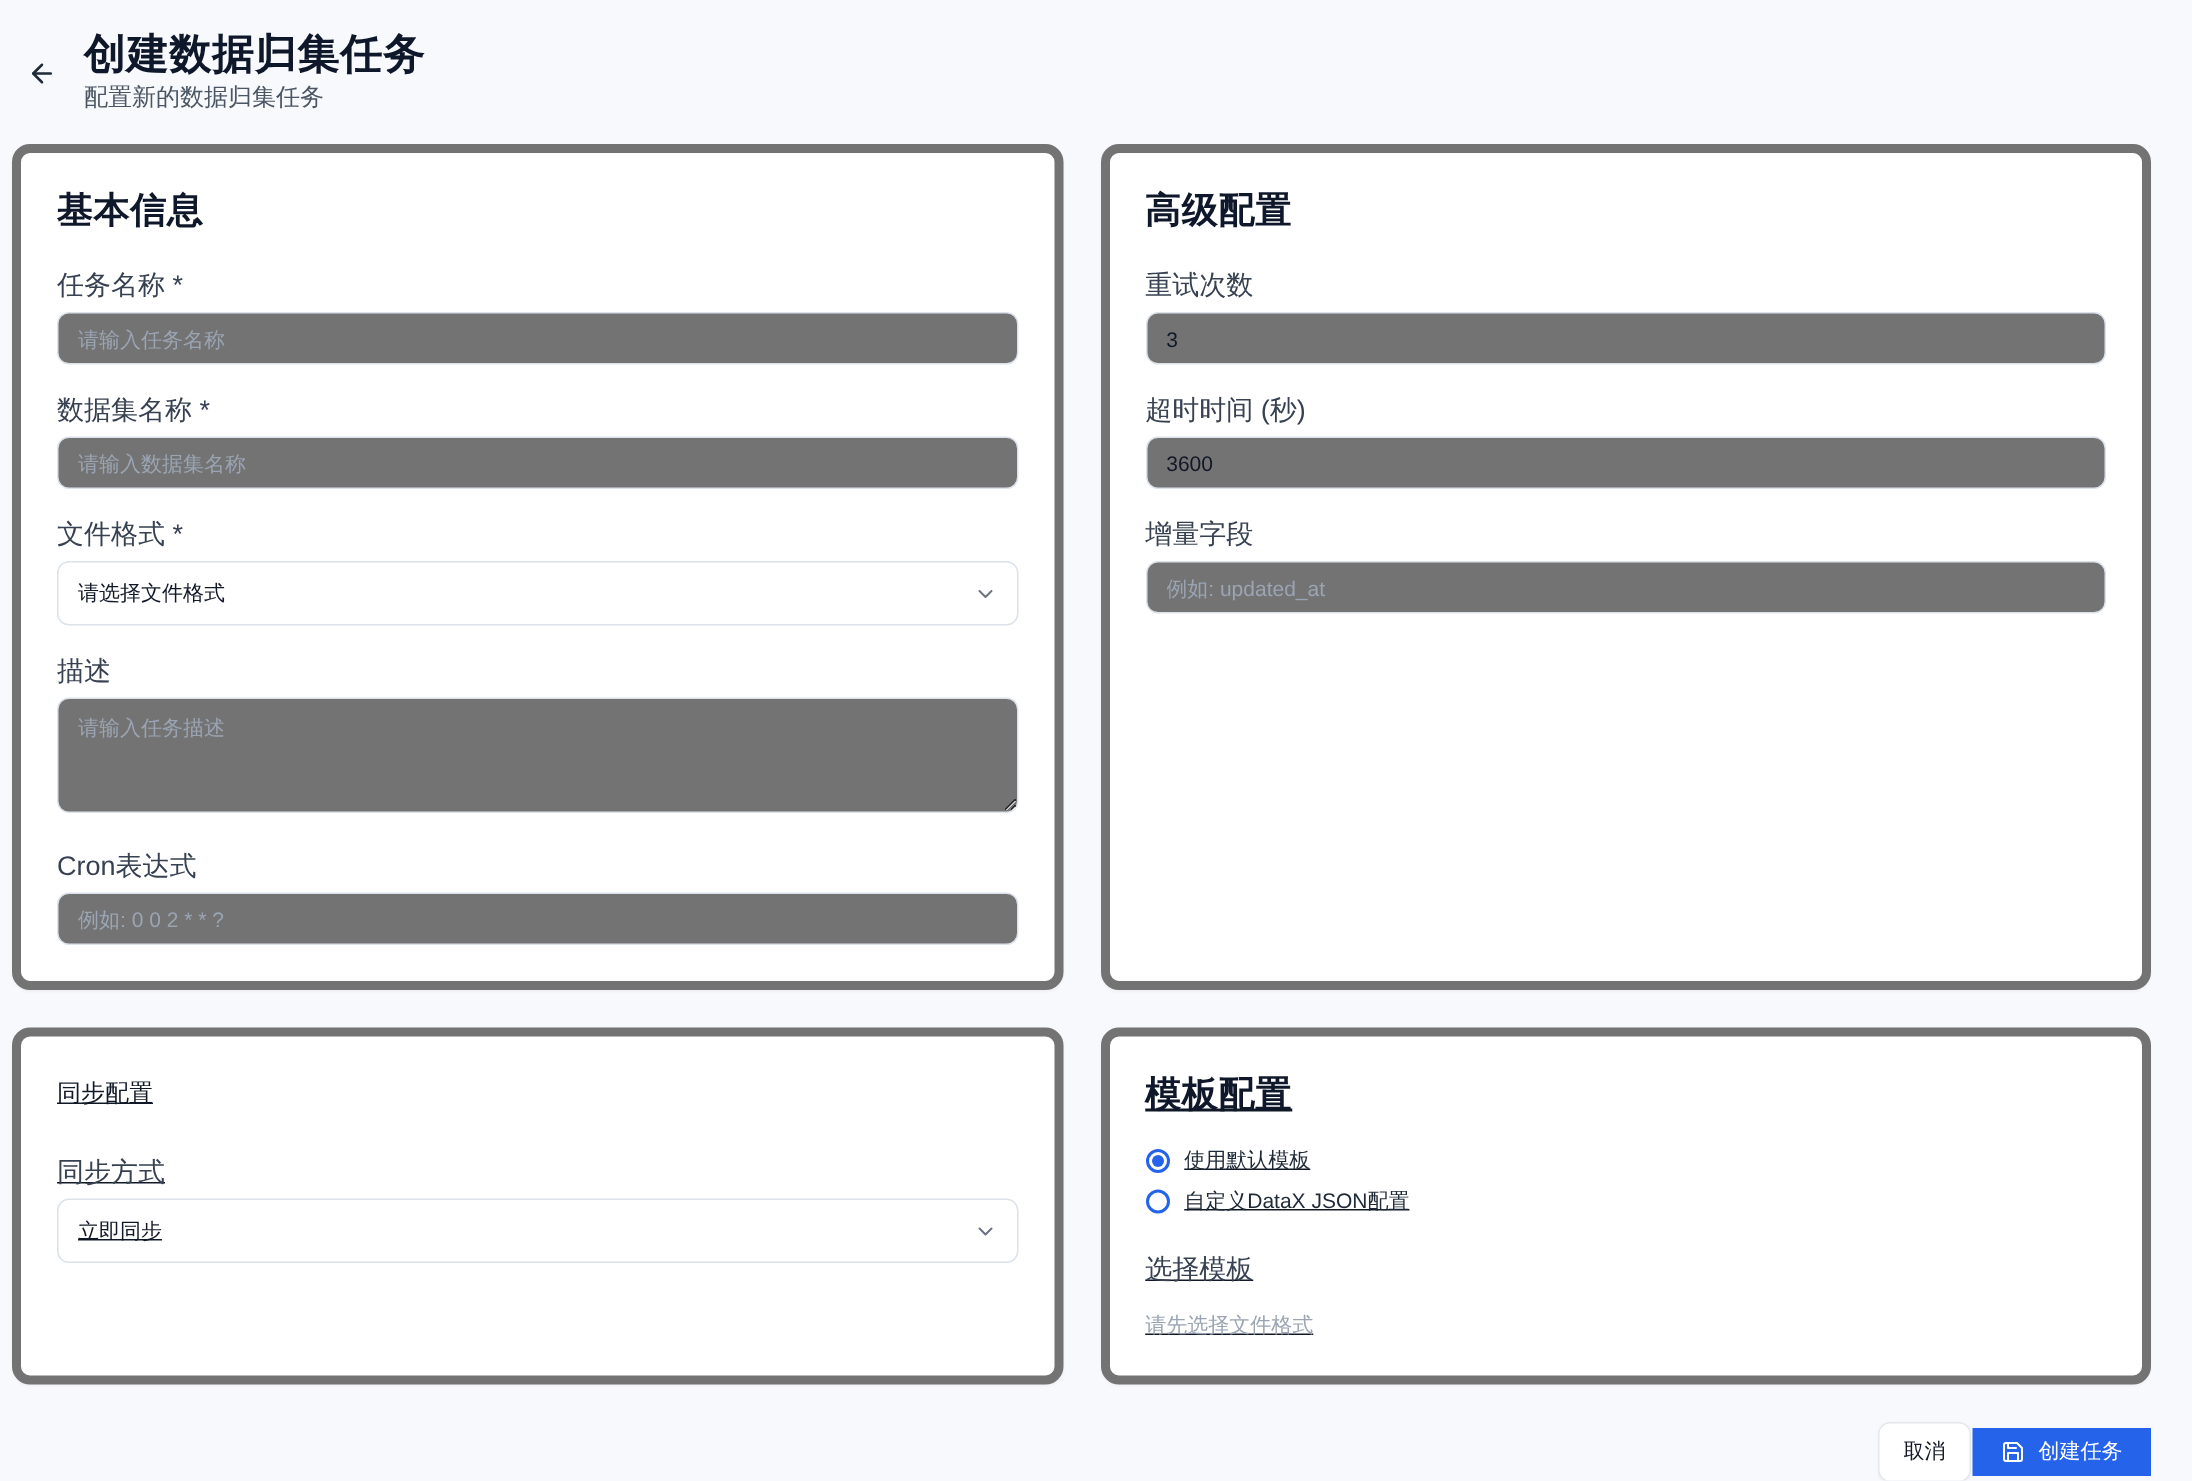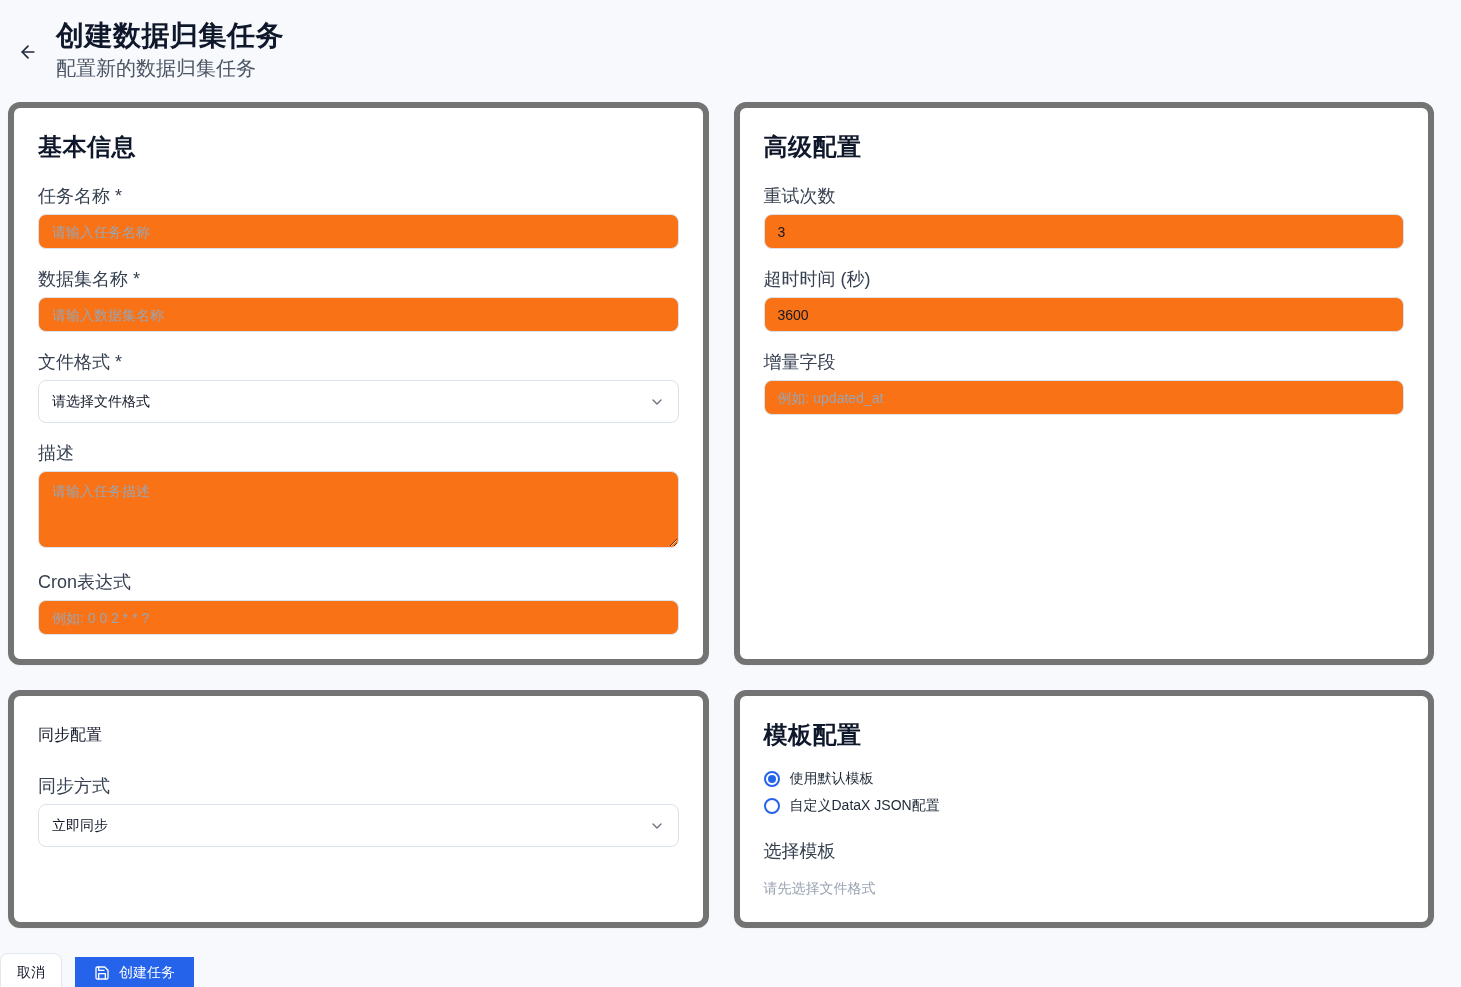--- a/index.html
+++ b/index.html
@@ -11,48 +11,48 @@
     color: #111827;
   }
 
   
   .header { display: flex; align-items: center; gap: 14px; padding: 21px 27px 0 14px; }
   .back-btn {
     width: 28px; height: 28px; display: flex; align-items: center; justify-content: center;
     background: transparent; border: none; cursor: pointer; color: #1f2937; padding: 0;
   }
   .titles h1 { font-size: 28px; font-weight: 700; margin: 0; line-height: 30px; color: #0f172a; letter-spacing: .5px; }
-  .titles p { font-size: 20px; margin: 4px 0 0; color: #4b5563; }
+  .titles p { font-size: 16px; margin: 4px 0 0; color: #4b5563; }
 
   
   .main {
     padding: 20px 27px 0 8px;
     display: grid; grid-template-columns: 1fr 1fr;
     gap: 25px; align-items: stretch;
   }
-  .main + .main { padding-top: 25px; }
+  .main + .main { padding-top: 25px; text-decoration: underline; }
   .card {
     background: #ffffff;
     border: 6px solid #737373;
     border-radius: 12px;
     padding: 24px;
     box-shadow: 0 1px 2px rgba(16,24,40,.04);
   }
   .card-title { font-size: 24px; font-weight: 700; margin: 0 0 26px; line-height: 30px; color: #0f172a; letter-spacing: .5px; }
   .card-title-sm { font-size: 16px; font-weight: 500; margin: 5px 0 33px; line-height: 20px; color: #111827; }
 
   
   .field { margin-bottom: 22px; }
   .field:last-child { margin-bottom: 0; }
   .field-label { display: block; font-size: 18px; color: #374151; margin-bottom: 9px; line-height: 17px; }
   .input {
     width: 100%; height: 35px; padding: 0 13px;
     font-size: 14px; color: #111827;
     border: 1px solid #dbe2ea; border-radius: 8px;
-    background: #f97316; outline: none;
+    background: #737373; outline: none;
     font-family: "Liberation Sans", "DejaVu Sans", sans-serif;
   }
   .input::placeholder { color: #9aa4b2; }
   textarea.input { height: 77px; padding: 9px 13px; resize: vertical; line-height: 1.5; }
   .select {
     display: flex; align-items: center; justify-content: space-between;
     height: 43px; padding: 0 13px;
     border: 1px solid #dbe2ea; border-radius: 8px;
     font-size: 14px; color: #111827; background: #fff; cursor: pointer;
   }
@@ -66,21 +66,21 @@
     width: 16px; height: 16px; flex: 0 0 16px; border-radius: 50%;
     border: 2px solid #2563eb; background: #fff;
   }
   .radio.checked::after {
     content: ''; display: block; width: 8px; height: 8px; margin: 2px;
     border-radius: 50%; background: #2563eb;
   }
   .hint { font-size: 14px; color: #9aa4b2; margin-top: 9px; }
 
   
-  .footer { display: flex; align-items: center; gap: 13px; margin: 25px 27px 0 0; }
+  .footer { display: flex; justify-content: flex-end; align-items: center; gap: 1px; margin: 25px 27px 0 0; }
   .btn-secondary {
     background: #fff; border: 1px solid #e3e8ee; border-radius: 8px;
     height: 40px; padding: 0 16px; font-size: 14px; color: #111827; cursor: pointer;
     font-family: inherit; box-shadow: 0 1px 2px rgba(16,24,40,.04);
   }
   .btn-primary {
     display: flex; align-items: center; gap: 9px;
     background: #2563eb; color: #fff; border: none; border-radius: 0;
     height: 32px; padding: 0 19px; font-size: 14px; cursor: pointer;
     font-family: inherit;

